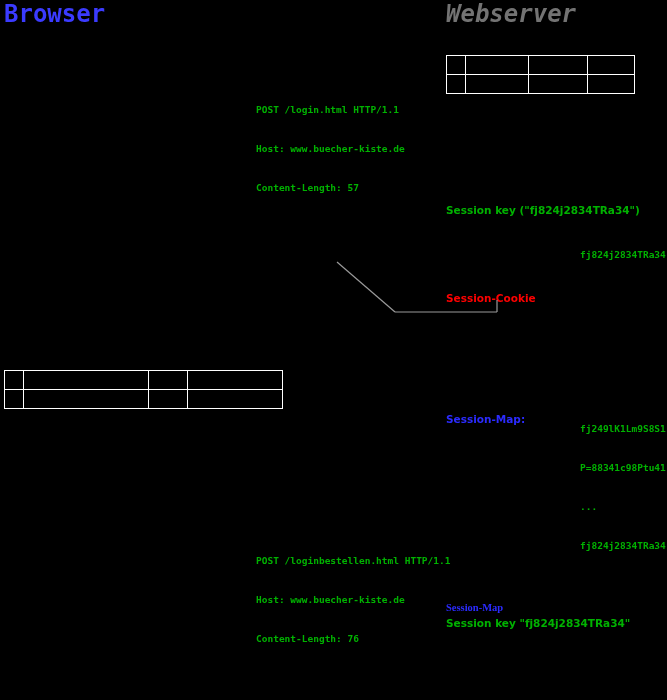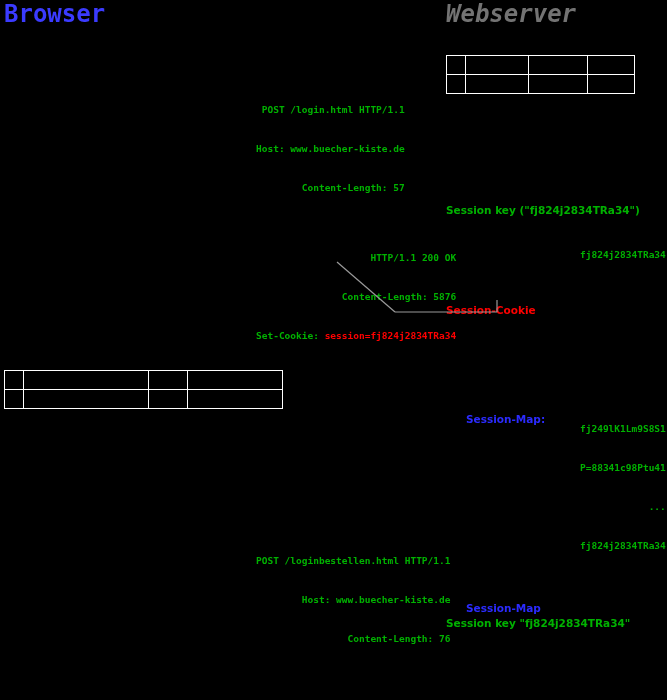--- a/index.html
+++ b/index.html
@@ -8,21 +8,21 @@
     background: #000000;
   }
   #stage {
     position: relative;
     width: 667px;
     height: 700px;
     background: #000000;
     overflow: hidden;
     font-family: "DejaVu Sans", sans-serif;
   }
-  .abs { position: absolute; text-align: right; }
+  .abs { position: absolute; }
 
   .title {
     font-family: "DejaVu Sans Mono", monospace;
     font-size: 24px;
     font-weight: bold;
     letter-spacing: 0px;
     white-space: pre;
   }
   .title-browser { color: #3b3bff; }
   .title-webserver { color: #737373; font-style: italic; }
@@ -39,22 +39,22 @@
   .red    { color: #ff0000; }
 
   .lbl {
     font-family: "DejaVu Sans", sans-serif;
     font-size: 10.5px;
     font-weight: bold;
     white-space: pre;
     line-height: 14px;
   }
   .lbl-green { color: #00b200; }
-  .lbl-red   { color: #ff0000; margin-top: 12px; }
-  .lbl-blue  { color: #2b2bff; margin-left: 20px; }
+  .lbl-red   { color: #ff0000; }
+  .lbl-blue  { color: #2b2bff; }
 
   table.grid {
     border-collapse: collapse;
     table-layout: fixed;
   }
   table.grid td {
     border: 1px solid #ffffff;
     height: 18px;
     padding: 0;
     font-family: "DejaVu Sans Mono", monospace;
@@ -97,25 +97,20 @@
   </div>
 
   <div class="abs mono green" style="left:224px; top:77px;">
     <div>POST /login.html HTTP/1.1</div>
     <div>Host: www.buecher-kiste.de</div>
     <div>Content-Length: 57</div>
   </div>
 
   <div class="abs lbl lbl-green" style="left:446px; top:203px;">Session key ("fj824j2834TRa34")</div>
 
-  <div class="abs mono green" style="left:224px; top:225px;">
-    <div>HTTP/1.1 200 OK</div>
-    <div>Content-Length: 5876</div>
-    <div><span class="green">Set-Cookie: </span><span class="red">session=fj824j2834TRa34</span></div>
-  </div>
 
   <div class="abs mono green" style="left:548px; top:248px;">fj824j2834TRa34</div>
 
   <div class="abs lbl lbl-red" style="left:446px; top:291px;">Session-Cookie</div>
 
   <div class="abs" style="left:4px; top:370px;">
     <table class="grid">
       <tbody>
           <tr>
         <td style="width:18px;"></td>
@@ -141,21 +136,21 @@
     <div>...</div>
     <div>fj824j2834TRa34</div>
   </div>
 
   <div class="abs mono green" style="left:224px; top:528px;">
     <div>POST /loginbestellen.html HTTP/1.1</div>
     <div>Host: www.buecher-kiste.de</div>
     <div>Content-Length: 76</div>
   </div>
 
-  <div class="abs lbl lbl-blue" style="left:446px; top:601px;">Session-Map</div>
+  <div class="abs lbl lbl-blue" style="left:446px; top:601px;font-family:Liberation Serif, serif;">Session-Map</div>
   <div class="abs lbl lbl-green" style="left:446px; top:616px;">Session key "fj824j2834TRa34"</div>
 
   <svg class="overlay" viewBox="0 0 667 700">
     <line x1="337" y1="262" x2="395" y2="312" stroke="#9a9a9a" stroke-width="1.2"></line>
     <line x1="395" y1="312" x2="497" y2="312" stroke="#9a9a9a" stroke-width="1.2"></line>
     <line x1="497" y1="312" x2="497" y2="300" stroke="#9a9a9a" stroke-width="1.2"></line>
   </svg>
 
 </div>
 

